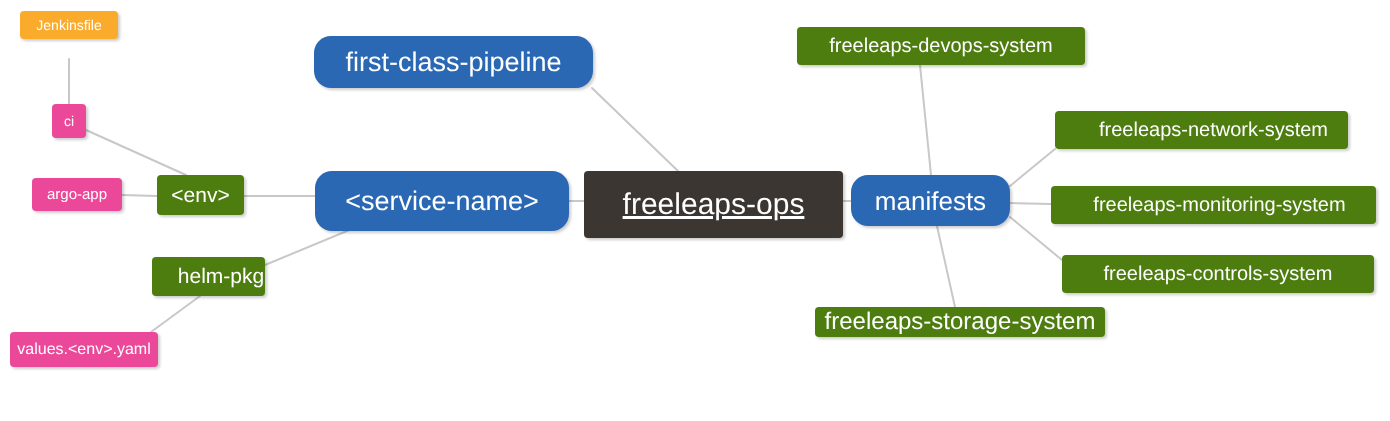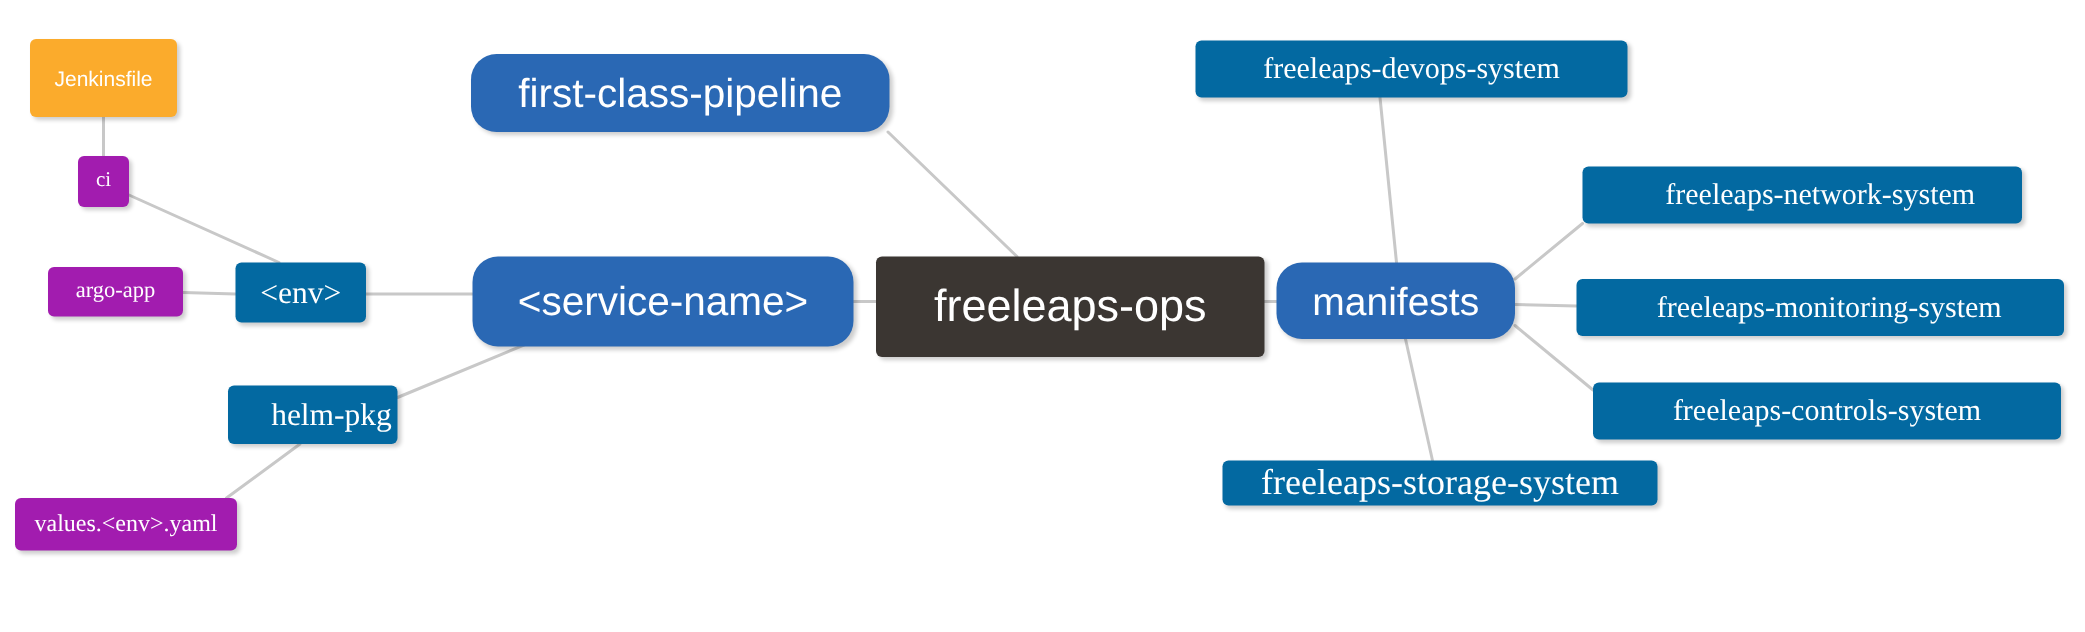--- a/index.html
+++ b/index.html
@@ -31,25 +31,25 @@
     align-items: center;
     justify-content: center;
     box-sizing: border-box;
     border-radius: 4px;
     color: #ffffff;
     white-space: nowrap;
     line-height: 1;
     box-shadow: 2px 2px 3px rgba(0,0,0,0.20);
     text-rendering: geometricPrecision;
   }
-  .node.root      { background: #3b3632; }
+  .node.root      { background: #3b3632; text-decoration: underline; }
   .node.blue      { background: #2a68b4; border-radius: 17px; }
-  .node.green     { background: #0369a1; font-family: Liberation Serif, serif; }
+  .node.green     { background: #4d7c0f; }
   .node.orange    { background: #fbab2c; }
-  .node.red       { background: #a21caf; font-family: Liberation Serif, serif; }
+  .node.red       { background: #ec4899; }
 </style>
 </head>
 <body>
 
 <div id="canvas">
   <svg id="edges" viewBox="0 0 1390 421" xmlns="http://www.w3.org/2000/svg">
       <line x1="69" y1="59" x2="69" y2="104" stroke="#c8c8c8" stroke-width="2" stroke-linecap="round"></line>
       <line x1="86" y1="130" x2="186" y2="175" stroke="#c8c8c8" stroke-width="2" stroke-linecap="round"></line>
       <line x1="122" y1="195" x2="157" y2="196" stroke="#c8c8c8" stroke-width="2" stroke-linecap="round"></line>
       <line x1="244" y1="196" x2="315" y2="196" stroke="#c8c8c8" stroke-width="2" stroke-linecap="round"></line>
@@ -58,21 +58,21 @@
       <line x1="592" y1="88" x2="678" y2="171" stroke="#c8c8c8" stroke-width="2" stroke-linecap="round"></line>
       <line x1="569" y1="201" x2="584" y2="201" stroke="#c8c8c8" stroke-width="2" stroke-linecap="round"></line>
       <line x1="843" y1="201" x2="851" y2="201" stroke="#c8c8c8" stroke-width="2" stroke-linecap="round"></line>
       <line x1="931" y1="175" x2="920" y2="65" stroke="#c8c8c8" stroke-width="2" stroke-linecap="round"></line>
       <line x1="1010" y1="186" x2="1055" y2="149" stroke="#c8c8c8" stroke-width="2" stroke-linecap="round"></line>
       <line x1="1010" y1="203" x2="1051" y2="204" stroke="#c8c8c8" stroke-width="2" stroke-linecap="round"></line>
       <line x1="1010" y1="217" x2="1062" y2="260" stroke="#c8c8c8" stroke-width="2" stroke-linecap="round"></line>
       <line x1="937" y1="226" x2="955" y2="307" stroke="#c8c8c8" stroke-width="2" stroke-linecap="round"></line>
     </svg>
   <div id="node-layer">
-      <div class="node orange" style="left: 20px; top: 26px; width: 98px; height: 52px; font-size: 14px; justify-content: center;">
+      <div class="node orange" style="left: 20px; top: 11px; width: 98px; height: 28px; font-size: 14px; justify-content: center;">
         <span>Jenkinsfile</span>
       </div>
       <div class="node red" style="left: 52px; top: 104px; width: 34px; height: 34px; font-size: 14px;">
         <span>ci</span>
       </div>
       <div class="node red" style="left: 32px; top: 178px; width: 90px; height: 33px; font-size: 15px;">
         <span>argo-app</span>
       </div>
       <div class="node green" style="left: 157px; top: 175px; width: 87px; height: 40px; font-size: 21px;">
         <span>&lt;env&gt;</span>

